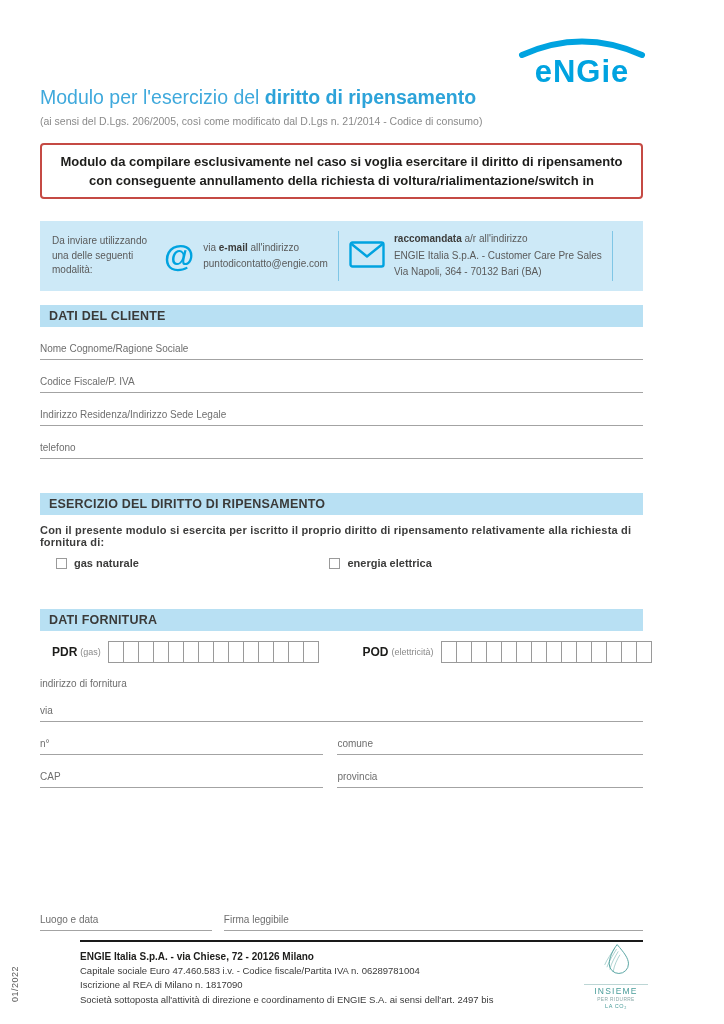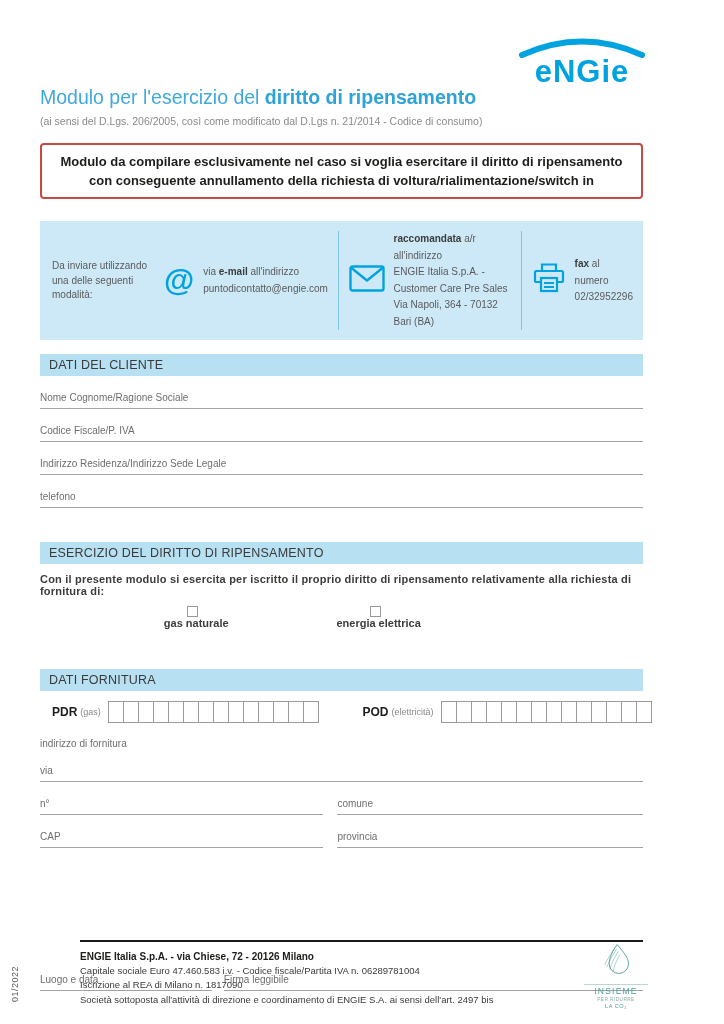--- a/index.html
+++ b/index.html
@@ -25,36 +25,36 @@
   .contact-bar { margin-top:22px; background:#cde9f7; display:flex; align-items:center; padding:10px 10px 10px 12px; min-height:68px; }
   .cb-intro { flex:0 0 112px; font-size:10px; color:#5a5a5a; line-height:1.45; }
   .cb-item { display:flex; align-items:center; }
   .cb-icon { color:#00a3e0; flex:0 0 auto; }
   .at-glyph { font-size:31px; font-weight:bold; line-height:1; color:#00a3e0; }
   .cb-text { margin-left:9px; font-size:10px; color:#5a5a5a; line-height:1.65; }
   .cb-text b { color:#3c3c3b; }
   .cb-div { width:1px; align-self:stretch; background:#7fc6e6; margin:0 10px; }
 
   
-  .sec-head { background:#b8e0f3; padding:4px 9px; font-weight:normal; font-size:12.5px; color:#3a3a39; letter-spacing:0.2px; }
+  .sec-head { background:#b8e0f3; padding:4px 9px; font-weight:bold; font-size:12.5px; color:#3a3a39; letter-spacing:0.2px; }
   .sec-client { margin-top:14px; }
   .sec-withdraw { margin-top:34px; }
   .sec-supply { margin-top:40px; }
 
   
   .field { border-bottom:1px solid #a3a3a3; padding-bottom:3px; margin-top:11px; }
   .field .lbl, .plain-lbl { font-size:10px; color:#6e6e6e; }
   .frow { display:flex; gap:14px; }
   .frow .col-a { flex:0 0 47%; }
   .frow .col-b { flex:1 1 auto; }
 
   
   .statement { margin-top:9px; font-size:11px; font-weight:bold; color:#3c3c3b; letter-spacing:0.2px; }
   .options { display:flex; margin-top:9px; }
-  .option { display:flex; align-items:center;flex-direction:column; }
+  .option { display:flex; align-items:flex-end; }
   .option.first { flex:0 0 48%; padding-left:16px; }
   .checkbox { width:11px; height:11px; border:1px solid #9a9a9a; background:#fff; display:inline-block; }
   .option .olbl { margin-left:7px; font-size:11px; font-weight:bold; color:#3c3c3b; }
 
   
   .codes-row { display:flex; margin-top:10px; align-items:center; }
   .code-group { display:flex; align-items:center; }
   .code-group.left { flex:0 0 51.5%; }
   .code-lbl { font-size:12px; font-weight:bold; color:#1d1d1b;padding-left:12px; }
   .code-sub { font-size:9px; color:#8a8a8a; margin-left:3px; margin-right:8px; }
@@ -121,34 +121,20 @@
         </span>
         <div class="cb-text">
           <div><b>raccomandata</b> <span>a/r all'indirizzo</span></div>
           <div>ENGIE Italia S.p.A. - Customer Care Pre Sales</div>
           <div>Via Napoli, 364 - 70132 Bari (BA)</div>
         </div>
       </div>
 
       <div class="cb-div"></div>
 
-      <div class="cb-item">
-        <span class="cb-icon">
-          <svg width="34" height="33" viewBox="0 0 34 33" aria-hidden="true">
-            <path d="M10 9 V2.5 H24 V9" fill="none" stroke="#00a3e0" stroke-width="2.2"></path>
-            <rect x="3" y="9" width="28" height="11" rx="1.5" fill="none" stroke="#00a3e0" stroke-width="2.2"></rect>
-            <rect x="9" y="16" width="16" height="13" fill="#cde9f7" stroke="#00a3e0" stroke-width="2.2"></rect>
-            <path d="M12 21 H22 M12 25 H22" fill="none" stroke="#00a3e0" stroke-width="1.8"></path>
-          </svg>
-        </span>
-        <div class="cb-text">
-          <div><b>fax</b> <span>al numero</span></div>
-          <div>02/32952296</div>
-        </div>
-      </div>
     </div>
 
     <div class="sec-head sec-client">DATI DEL CLIENTE</div>
 
     <div class="field"><span class="lbl">Nome Cognome/Ragione Sociale</span></div>
     <div class="field"><span class="lbl">Codice Fiscale/P. IVA</span></div>
     <div class="field"><span class="lbl">Indirizzo Residenza/Indirizzo Sede Legale</span></div>
     <div class="field"><span class="lbl">telefono</span></div>
 
     <div class="sec-head sec-withdraw">ESERCIZIO DEL DIRITTO DI RIPENSAMENTO</div>

